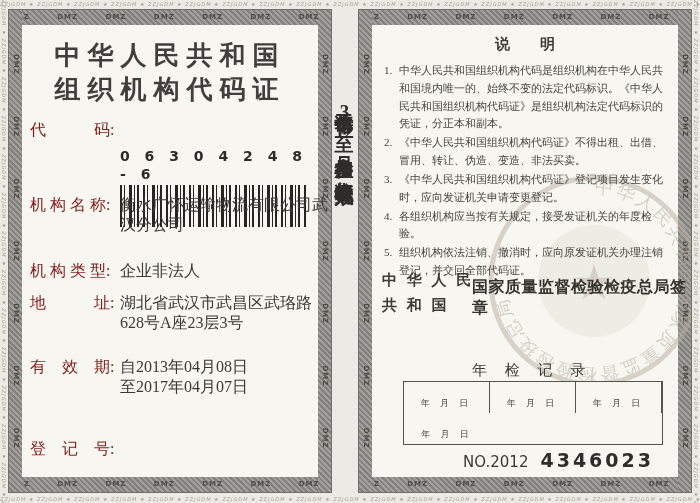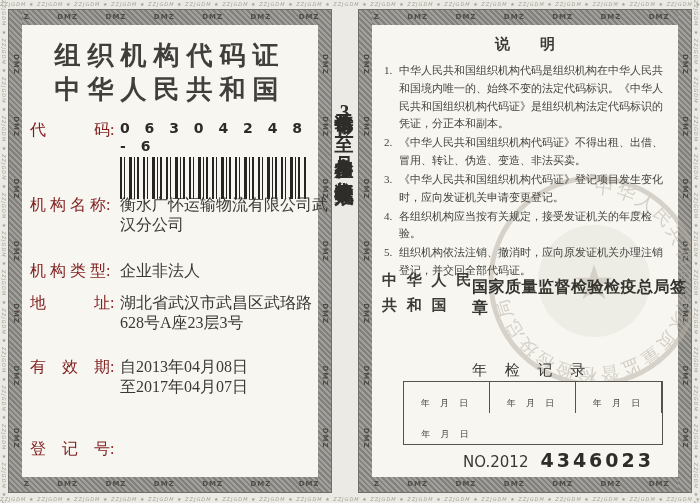--- a/index.html
+++ b/index.html
@@ -38,21 +38,21 @@
   .lbl { flex:none; width:90px; font-size:16px; color:#7f1d1d; }
   .val { font-size:16px; color:#3a3935; line-height:1.25; }
   .row-code   { top:95px; }
   .row-name   { top:170px; }
   .row-type   { top:236px; }
   .row-addr   { top:268px; }
   .row-valid  { top:332px; }
   .row-issuer { top:376px; }
   .row-reg    { top:414px; }
   .code-digits { font-family:"DejaVu Sans", sans-serif; font-weight:bold; font-size:14px;
-    letter-spacing:5px; color:#2c2b28; }
+    letter-spacing:5px; color:#2c2b28;margin-top:28px; }
   .barcode { width:186px; height:42px; margin-top:2px;
     background:repeating-linear-gradient(90deg,
       #262522 0 2px,  #f7f6f1 2px 4px,
       #262522 4px 5px, #f7f6f1 5px 9px,
       #262522 9px 12px, #f7f6f1 12px 14px,
       #262522 14px 15px, #f7f6f1 15px 17px,
       #262522 17px 19px, #f7f6f1 19px 23px); }
   .val.narrow { width:215px; }
 
   
@@ -97,22 +97,22 @@
   <div class="microtext v right">ZZJGDM ★ ZZJGDM ★ ZZJGDM ★ ZZJGDM ★ ZZJGDM ★ ZZJGDM ★ ZZJGDM ★ ZZJGDM ★ ZZJGDM ★ ZZJGDM ★ ZZJGDM ★ ZZJGDM ★ ZZJGDM ★ ZZJGDM ★</div>
 
   <div class="page page-left">
     <div class="band h top">DMZ DMZ DMZ DMZ DMZ DMZ DMZ DMZ</div>
     <div class="band h bottom">DMZ DMZ DMZ DMZ DMZ DMZ DMZ DMZ</div>
     <div class="band v left">DMZ DMZ DMZ DMZ DMZ DMZ DMZ</div>
     <div class="band v right">DMZ DMZ DMZ DMZ DMZ DMZ DMZ</div>
 
     <div class="inner">
       <div class="c-title">
+        <div>中华人民共和国</div>
         <div>组织机构代码证</div>
-        <div>中华人民共和国</div>
       </div>
 
       <div class="row row-code">
         <span class="lbl">代　　　码:</span>
         <span class="val">
           <div class="code-digits">0 6 3 0 4 2 4 8 - 6</div>
           <div class="barcode"></div>
         </span>
       </div>
 

